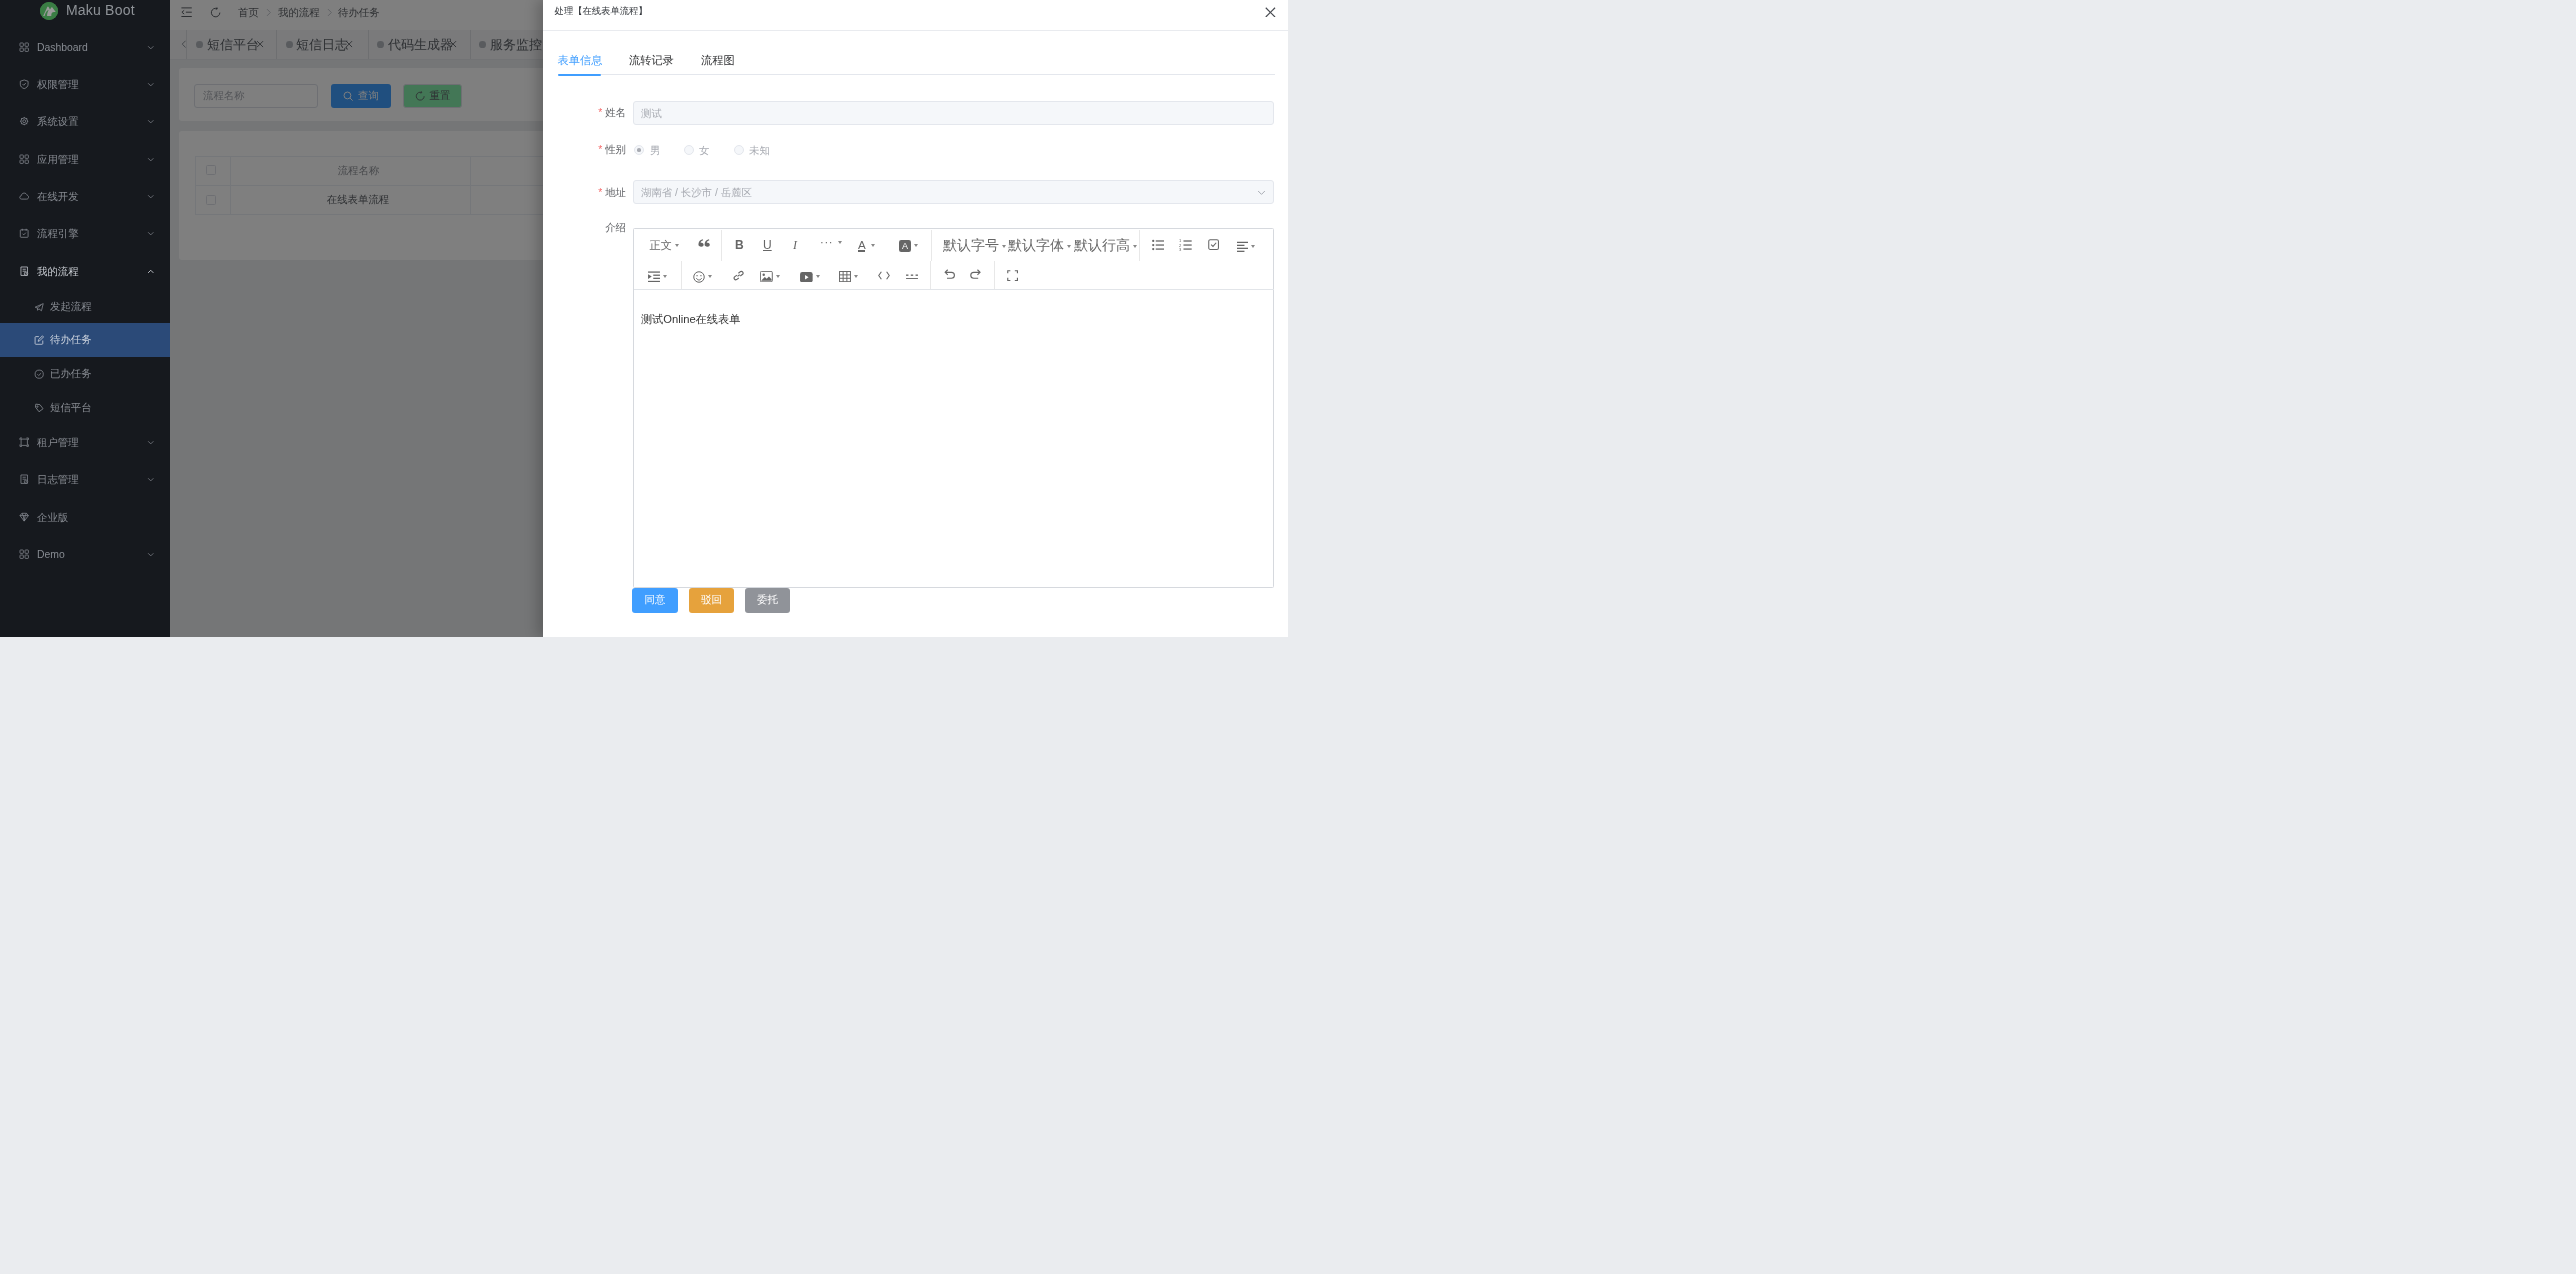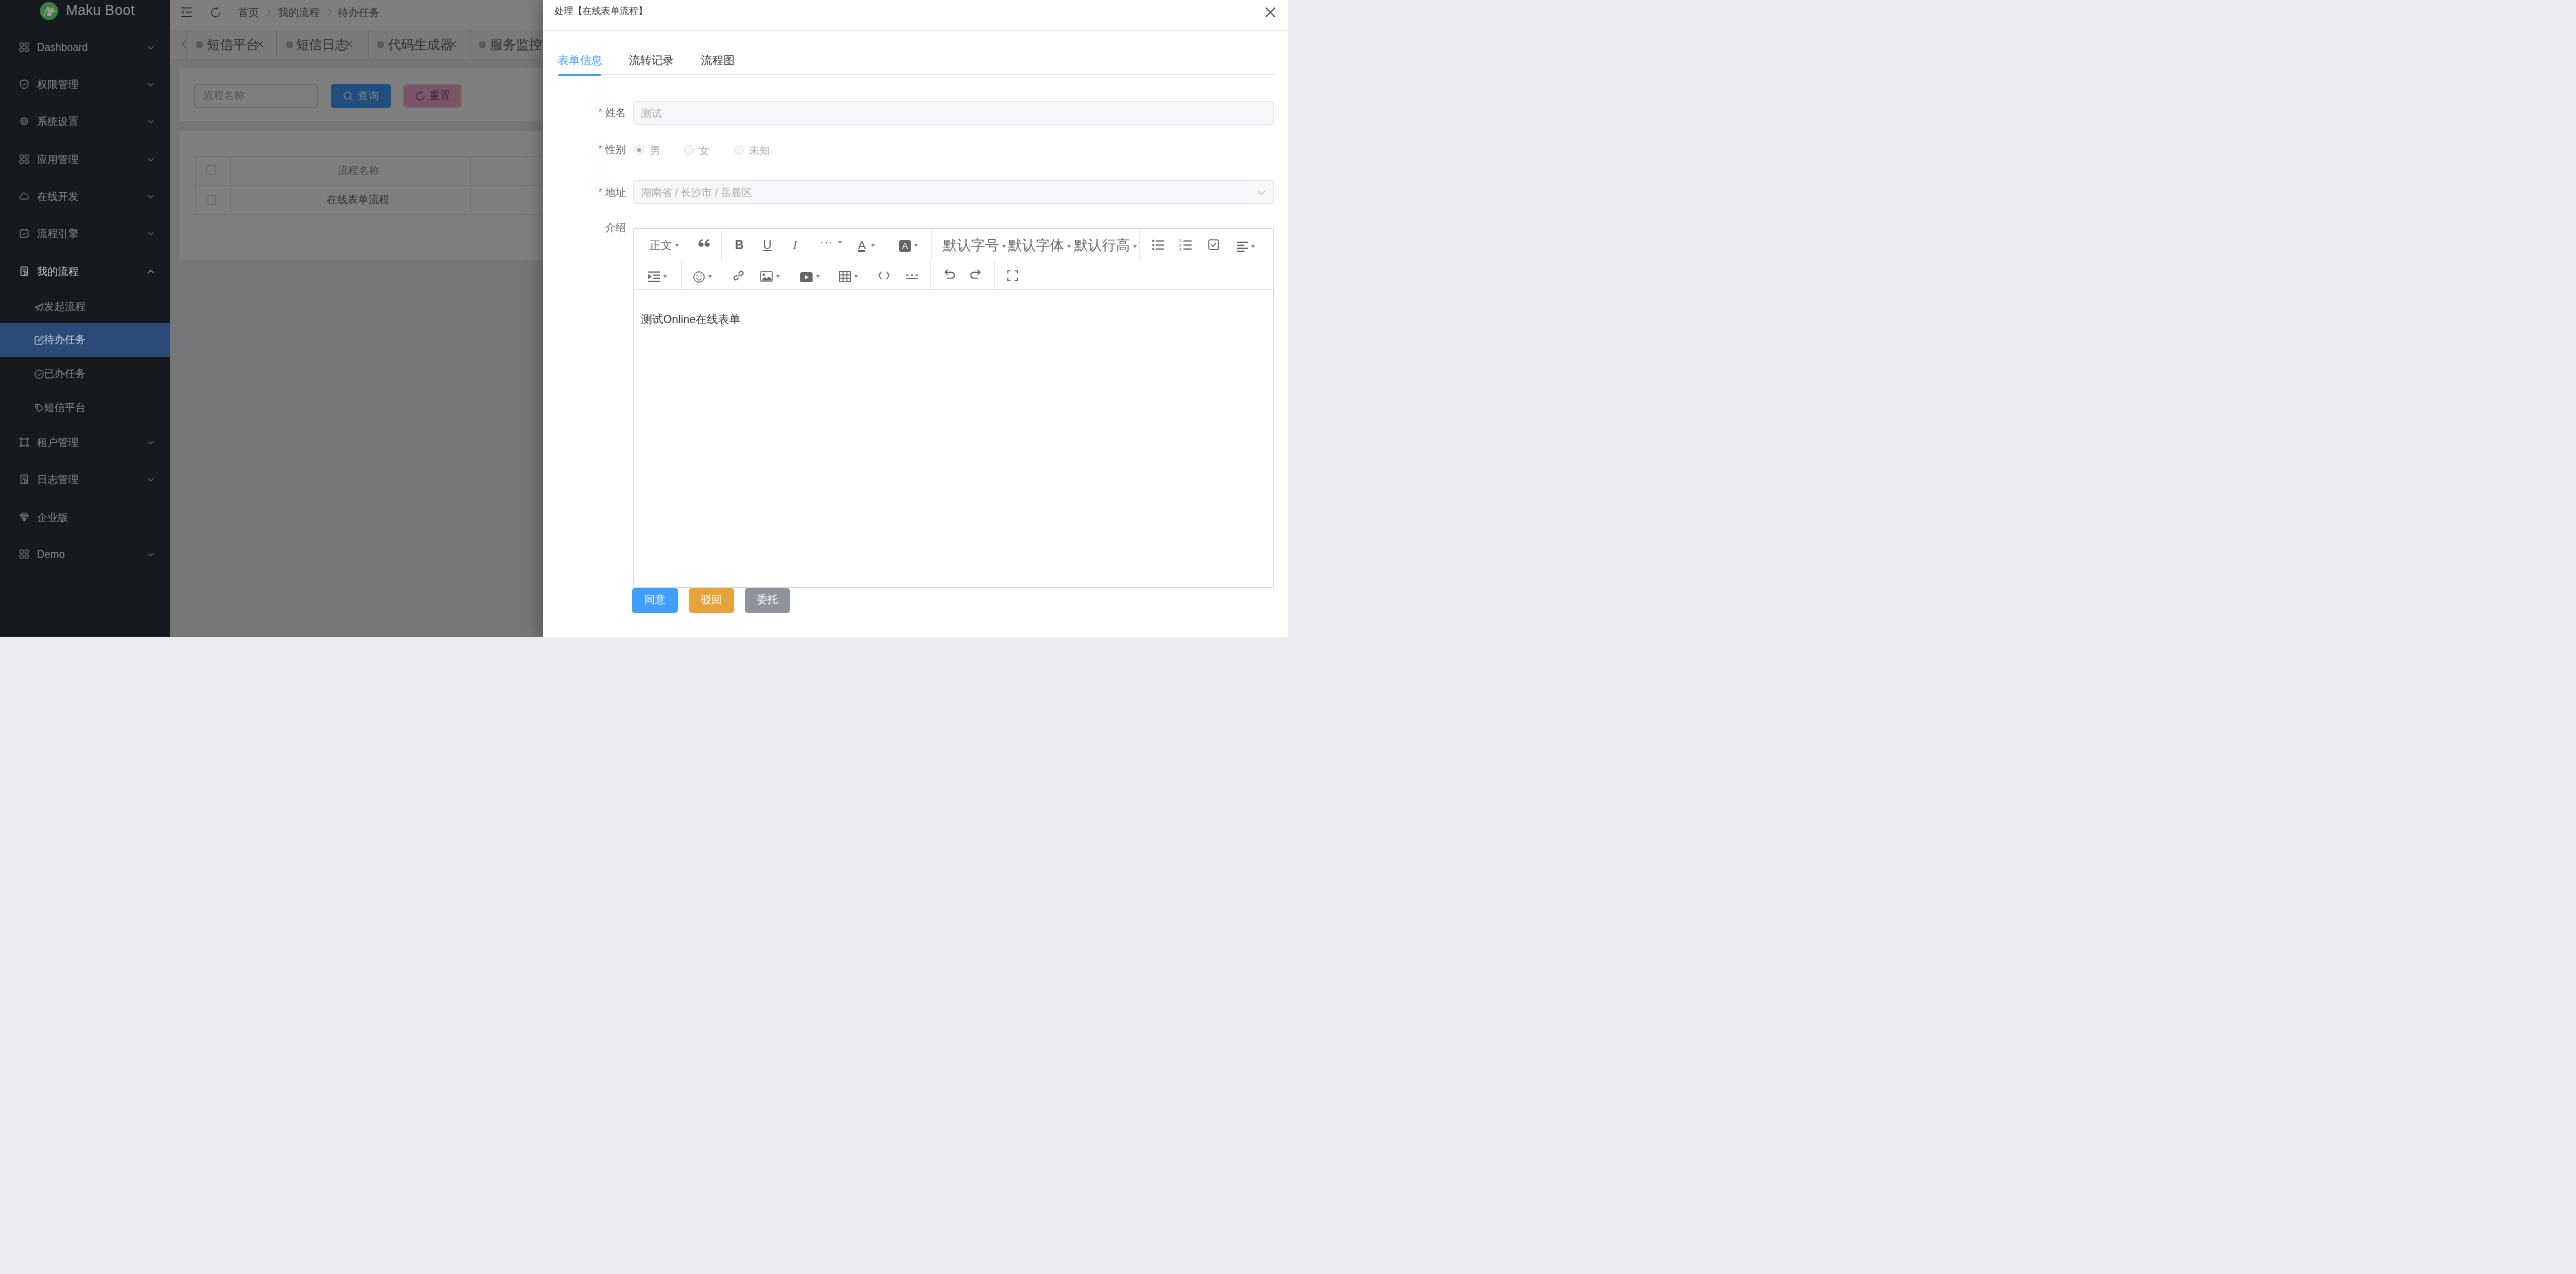--- a/index.html
+++ b/index.html
@@ -9,21 +9,21 @@
 #sidebar { position:absolute; left:0; top:0; width:170px; height:637px; background:#16191e; z-index:1; }
 .logo { position:absolute; left:40px; top:1.9px; width:18px; height:18px; border-radius:50%; background:#3a7d44; }
 .logo svg { position:absolute; left:0; top:0; }
 .logotxt { position:absolute; left:66px; top:2.6px; font-size:14px; line-height:15.7px; color:#8f9398; letter-spacing:0.2px; }
 .mi { position:absolute; left:0; width:170px; height:37px; }
 .mi .ic { position:absolute; left:18.7px; top:50%; margin-top:-5.2px; width:10.4px; height:10.4px; }
 .mi .tx { position:absolute; left:37px; top:50%; margin-top:-6px; font-size:10.4px; color:#878b92; line-height:12px; font-weight:300; }
 .mi .ar { position:absolute; right:15.7px; top:50%; margin-top:-3.7px; width:7.5px; height:7.5px; }
 .smi { position:absolute; left:0; width:170px; height:34px; }
 .smi .ic { position:absolute; left:34px; top:50%; margin-top:-5.2px; width:10.4px; height:10.4px; }
-.smi .tx { position:absolute; left:44px; top:50%; margin-top:-6px; font-size:10.4px; color:#878b92; line-height:12px; font-weight:300; }
+.smi .tx { position:absolute; left:50px; top:50%; margin-top:-6px; font-size:10.4px; color:#878b92; line-height:12px; font-weight:300; }
 .smi.sel { background:#2b4a78; }
 .smi.sel .tx { color:#ccd3de; }
 
 #main { position:absolute; left:170px; top:0; width:1118px; height:637px; background:#eaecef; }
 #navbar { position:absolute; left:0; top:0; width:1118px; height:30px; background:#fff; font-weight:300; }
 #tabbar { position:absolute; left:0; top:30px; width:1118px; height:29.5px; background:#f4f5f7; border-bottom:0.7px solid #e4e7eb; }
 .tsep { position:absolute; top:0; width:0.7px; height:29px; background:#dcdfe3; }
 .tdot { position:absolute; top:11.2px; width:6.7px; height:6.7px; border-radius:50%; background:#b3b7bd; }
 .ttx { position:absolute; top:9px; font-size:13px; color:#5a5e64; line-height:11.2px; font-weight:300;font-family:Liberation Serif, serif; }
 .tx-close { position:absolute; top:10.4px; width:8.2px; height:8.2px; }
@@ -274,21 +274,21 @@
   </div>
   <div id="searchcard" class="card">
     <div class="inp" style="left:15.4px;top:16px;width:124px;height:24px"></div>
     <div class="ph" style="left:24px;top:22.4px;line-height:11.2px">流程名称</div>
     <div class="btn" style="left:152px;top:16px;width:60px;background:#409eff;color:#fff">
       <svg width="10.4" height="10.4" viewBox="0 0 14 14" fill="none" stroke="#fff" stroke-width="1.3" style="margin-right:4.5px">
           <circle cx="6" cy="6" r="4.6"></circle>
           <line x1="9.4" y1="9.4" x2="13" y2="13"></line>
         </svg>查询
     </div>
-    <div class="btn" style="left:224px;top:16px;width:59px;background:#f9a8d4;border:0.7px solid #dcdfe6;color:#5f6368">
+    <div class="btn" style="left:224px;top:16px;width:59px;background:#86efac;border:0.7px solid #dcdfe6;color:#5f6368">
       <svg width="10.4" height="10.4" viewBox="0 0 15 15" fill="none" stroke="#5f6368" stroke-width="1.3" style="margin-right:4.5px">
           <path d="M13.2 7.5 A5.7 5.7 0 1 1 9.5 2.15"></path>
           <polyline points="9.2,0.4 9.8,2.5 7.7,3.1" stroke-width="1.1"></polyline>
         </svg>重置
     </div>
   </div>
   <div id="tablecard" class="card">
 
     <div class="tline" style="left:15.7px;top:25px;width:1060px;height:0.7px"></div>
     <div class="tline" style="left:15.7px;top:54px;width:1060px;height:0.7px"></div>

